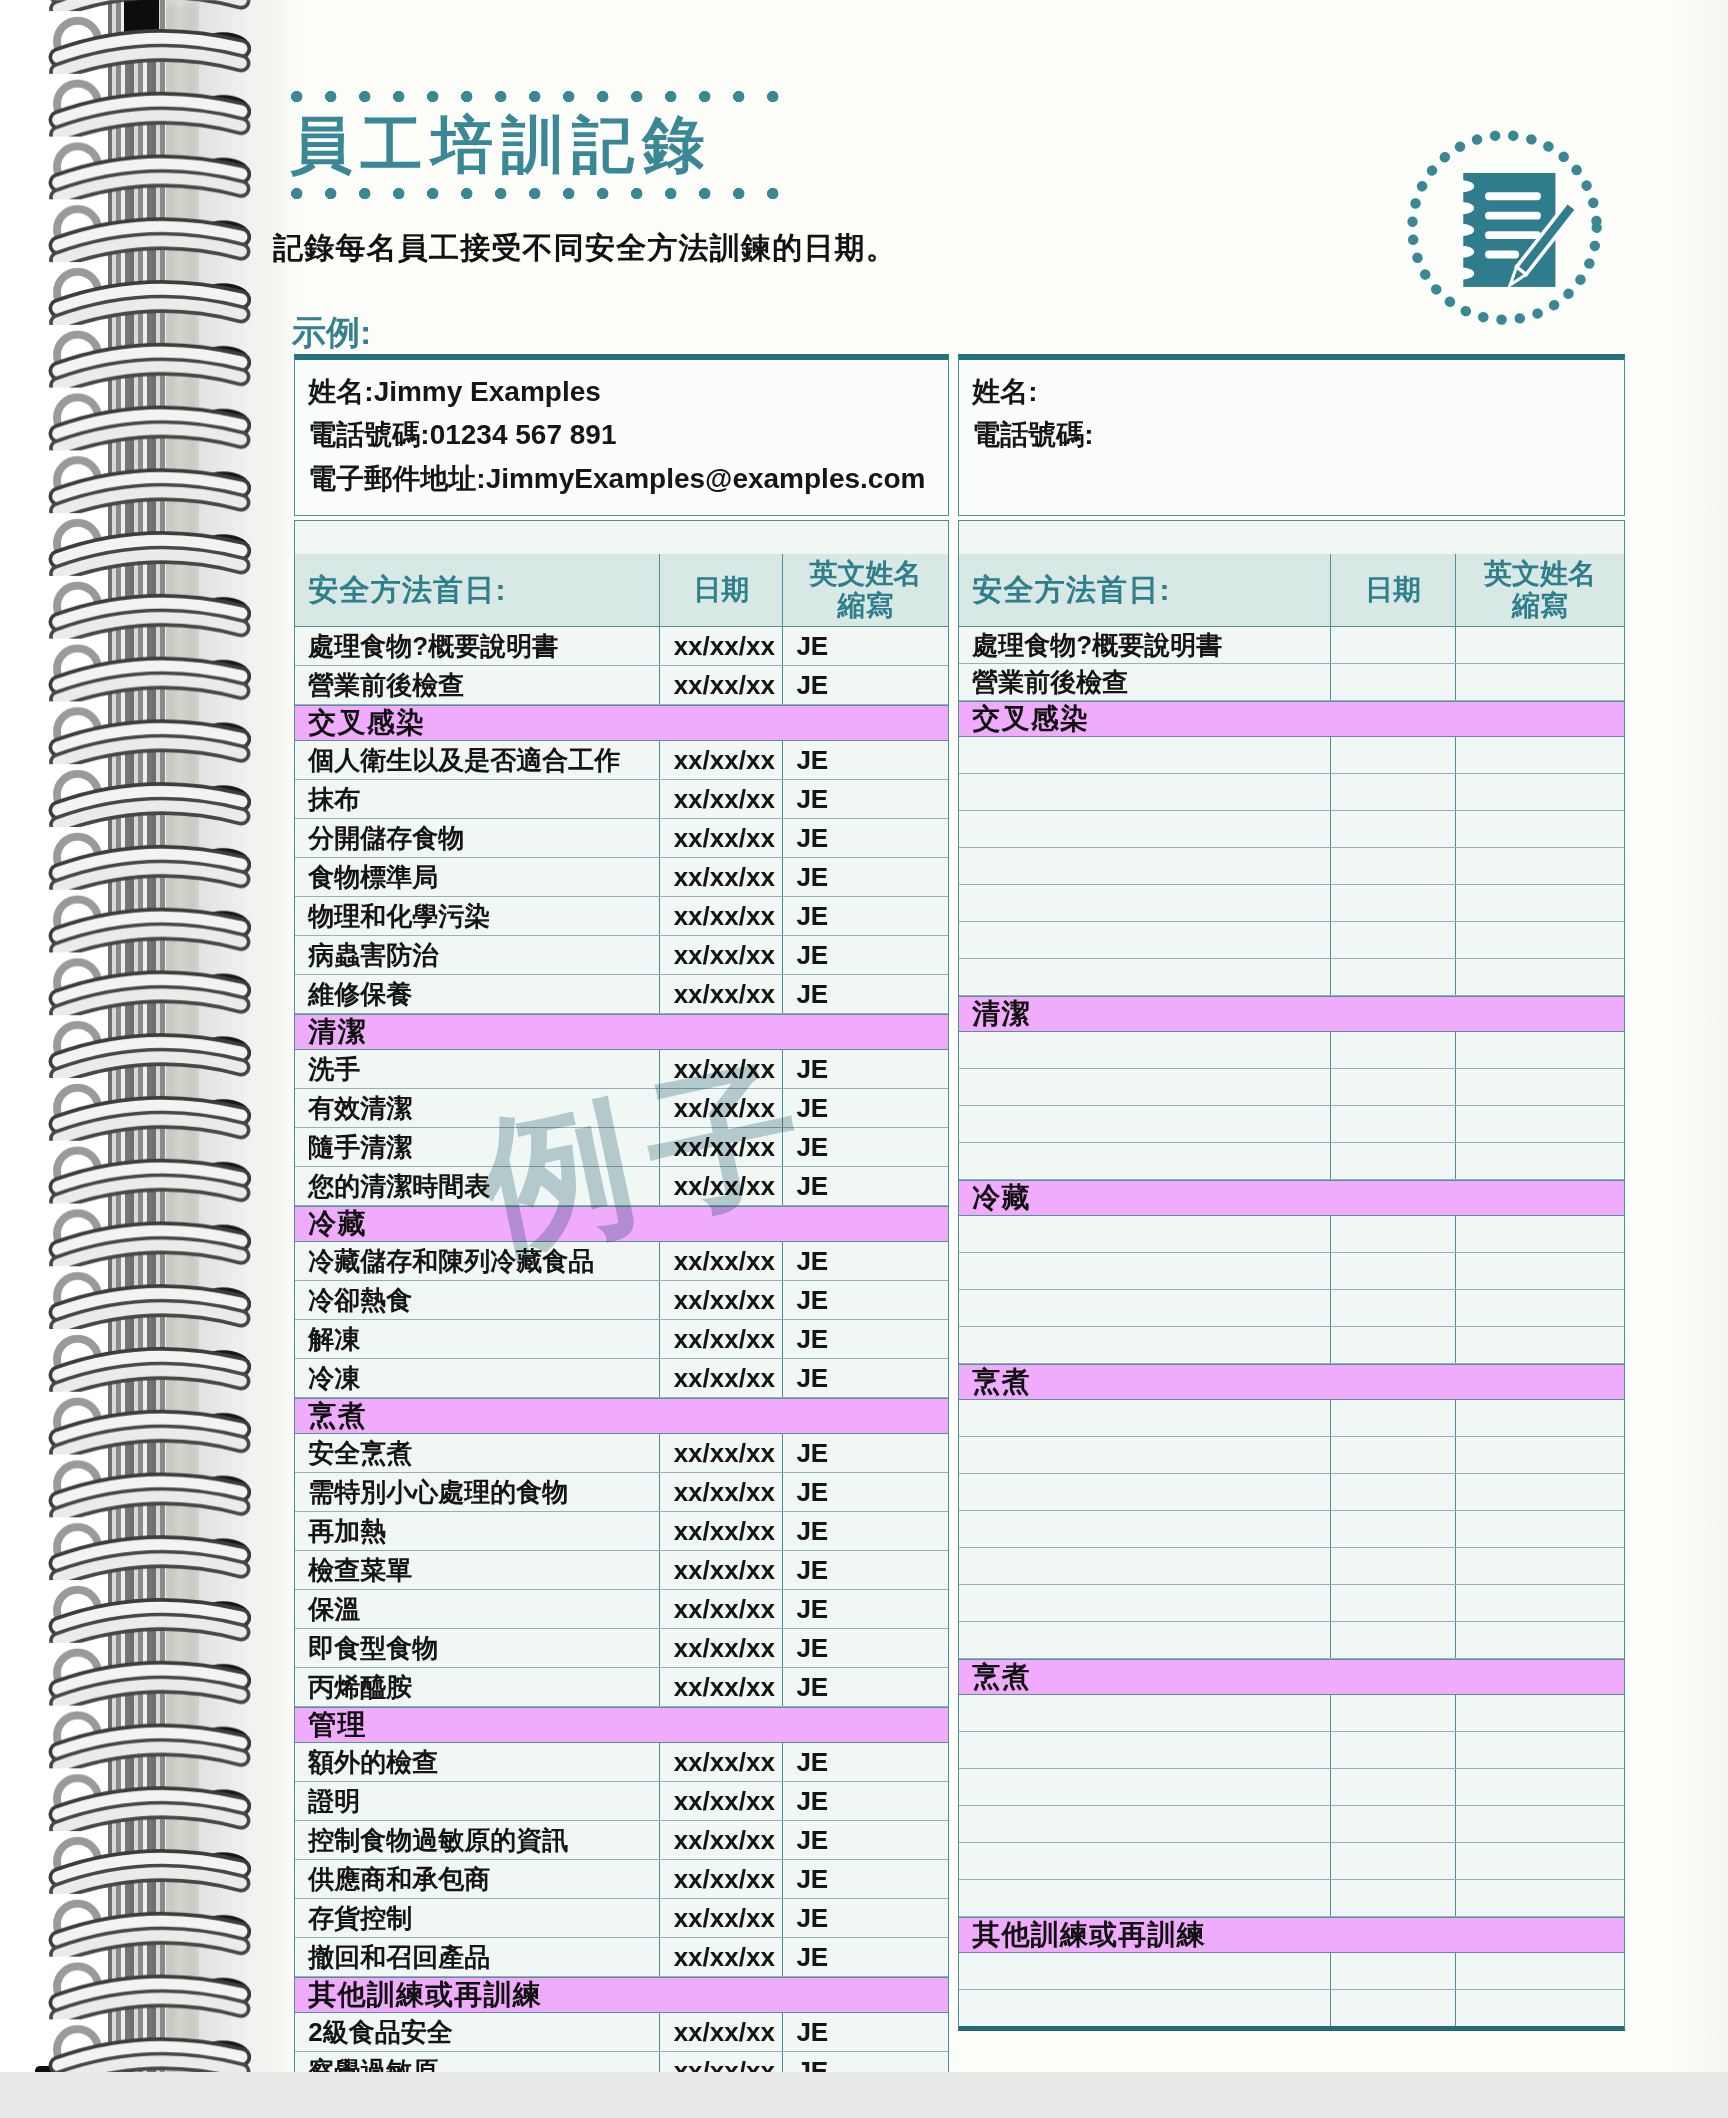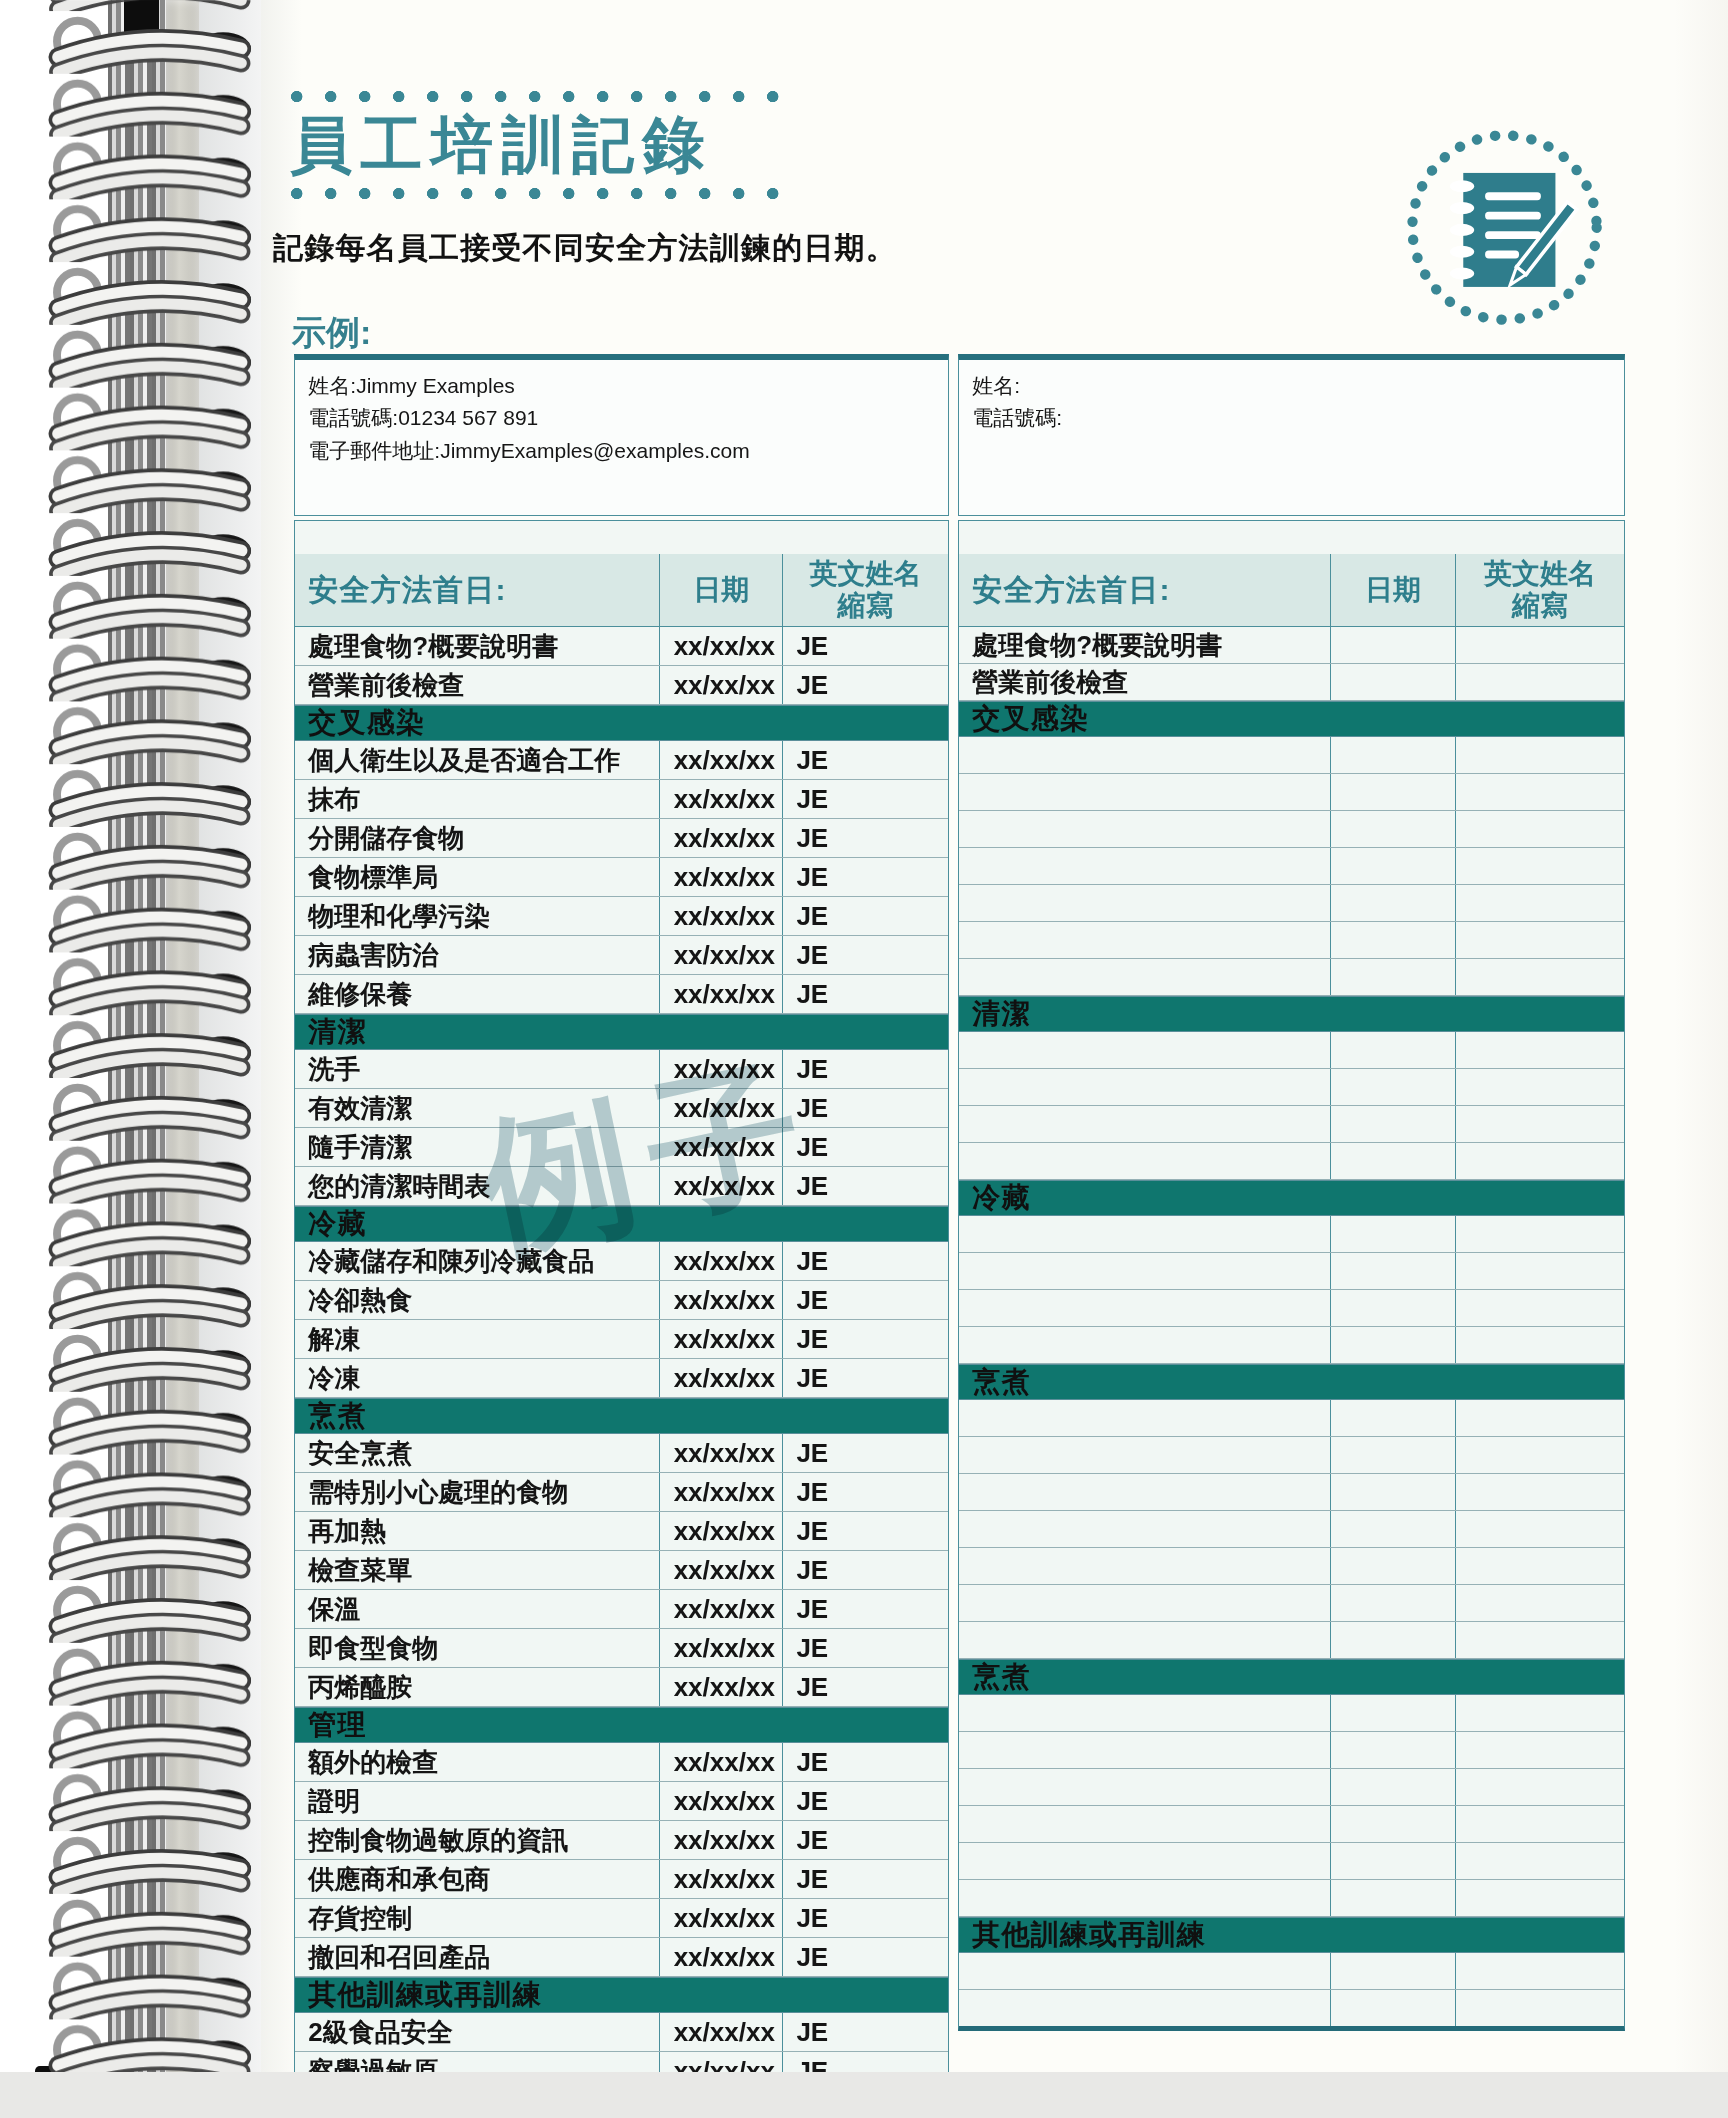--- a/index.html
+++ b/index.html
@@ -26,35 +26,35 @@
   .subtitle{position:absolute;left:273px;top:228px;font-size:30px;font-weight:bold;color:#121212;letter-spacing:1.2px;}
   .example-label{position:absolute;left:292px;top:310px;font-size:34px;font-weight:bold;color:#35808e;}
   .footer{position:absolute;left:293px;top:2041px;font-size:26px;font-weight:600;color:#1b1b1b;letter-spacing:0.6px;}
 
   
   .ttable{position:absolute;top:354px;}
   .ttable.left{left:294px;width:655px;}
   .ttable.right{left:958px;width:667px;}
   .info{box-sizing:border-box;height:162px;border:1.8px solid #4b8f9b;border-top:6px solid #27707e;
         background:#fbfdfc;padding:9.7px 6px 0 13.3px;margin-bottom:4.2px;}
-  .info-line{font-size:21px;font-weight:normal;color:#161616;line-height:1.56;white-space:nowrap;}
+  .info-line{font-size:28px;font-weight:bold;color:#161616;line-height:1.56;white-space:nowrap;}
   .grid{box-sizing:border-box;border:1.8px solid #4b8f9b;border-bottom:5.5px solid #246b79;background:#f2f7f4;}
   .trow,.thead{display:grid;grid-template-columns:55.8% 18.8% 25.4%;}
   .thead{height:72px;background:#d8e8e5;border-bottom:1.8px solid #4b8f9b;margin-top:33px;}
   .thead .cell{display:flex;align-items:center;}
   .cell{box-sizing:border-box;padding-left:13.3px;overflow:hidden;white-space:nowrap;}
   .c1,.c2{border-left:1.8px solid #4b8f9b;}
   .topic-h{font-size:30px;font-weight:bold;color:#2e7e8c;letter-spacing:1.2px;}
   .date-h,.init-h{font-size:28px;font-weight:bold;color:#2e7e8c;justify-content:center;padding-left:0;text-align:center;}
   .init-h span{display:inline-block;width:115px;white-space:normal;line-height:1.15;}
   .trow{height:38px;background:#f1f7f4;border-bottom:1.2px solid rgba(75,120,130,.55);}
   .ttable.right .trow{height:36px;}
   .trow:last-child{border-bottom:none;}
   .trow .cell{display:flex;align-items:center;font-size:26px;font-weight:600;color:#151515;}
-  .band{height:34px;background:#0f766e;border-bottom:1.8px solid #5b8f9a;border-top:0.6px solid #5b8f9a;
+  .band{height:34px;background:#f0abfc;border-bottom:1.8px solid #5b8f9a;border-top:0.6px solid #5b8f9a;
         display:flex;align-items:center;padding-left:13.3px;font-size:28px;font-weight:bold;color:#101010;letter-spacing:1.2px;}
 
   
   .watermark{position:absolute;left:479px;top:1056px;font-size:153px;font-weight:bold;
              color:rgba(120,156,168,.48);transform:rotate(-12deg);letter-spacing:18px;
              z-index:6;pointer-events:none;mix-blend-mode:multiply;}
   .icon-wrap{position:absolute;left:1399px;top:122px;width:211px;height:211px;}
 </style>
 </head>
 <body>

